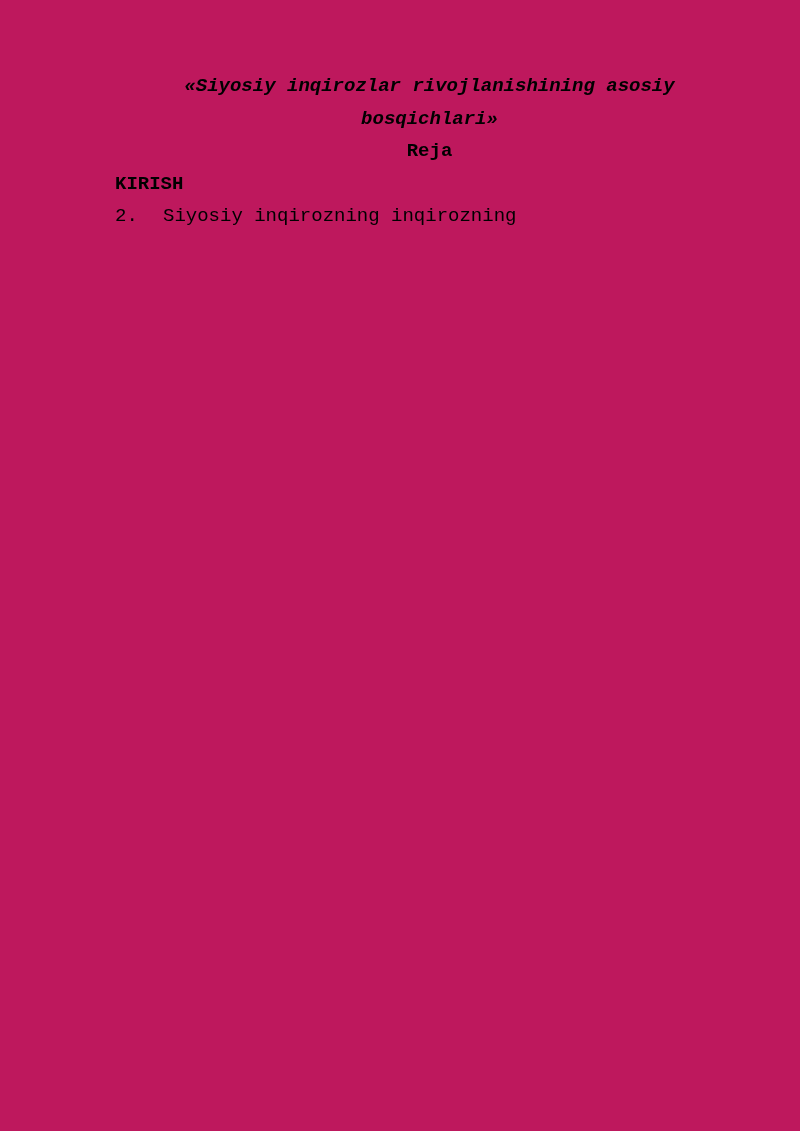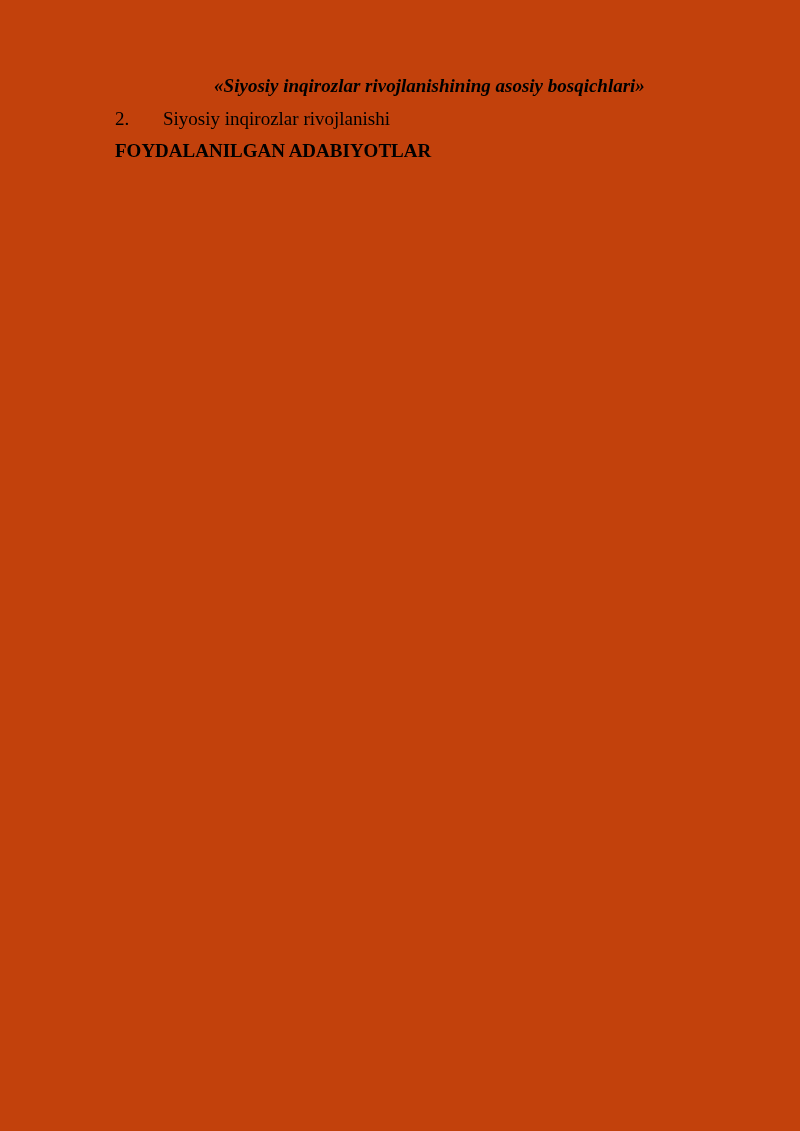--- a/index.html
+++ b/index.html
@@ -9,22 +9,22 @@
   }
   body {
     width: 800px;
     height: 1131px;
     position: relative;
     overflow: hidden;
   }
   .page {
     position: absolute;
     inset: 0;
-    background: #c2410c;
-    font-family: Liberation Serif, serif;
+    background: #be185d;
+    font-family: Liberation Mono, monospace;
     font-size: 19px;
     color: #000000;
   }
   .content {
     position: absolute;
     left: 115px;
     width: 629px;
     top: 70px;
     line-height: 32.5px;
   }
@@ -53,25 +53,26 @@
   }
 </style>
 </head>
 <body>
 
 <div class="page">
   <div class="content">
 
     <p class="title-line">«Siyosiy inqirozlar rivojlanishining asosiy bosqichlari»</p>
 
+    <p class="center bold">Reja</p>
 
+    <p class="bold">KIRISH</p>
 
 
     <p class="outline-item">
-      <span class="num">2.</span><span>Siyosiy inqirozlar rivojlanishi</span>
+      <span class="num">2.</span><span>Siyosiy inqirozning inqirozning</span>
     </p>
 
 
 
-    <p class="bold">FOYDALANILGAN ADABIYOTLAR</p>
 
   </div>
 </div>
 
 </body></html>

